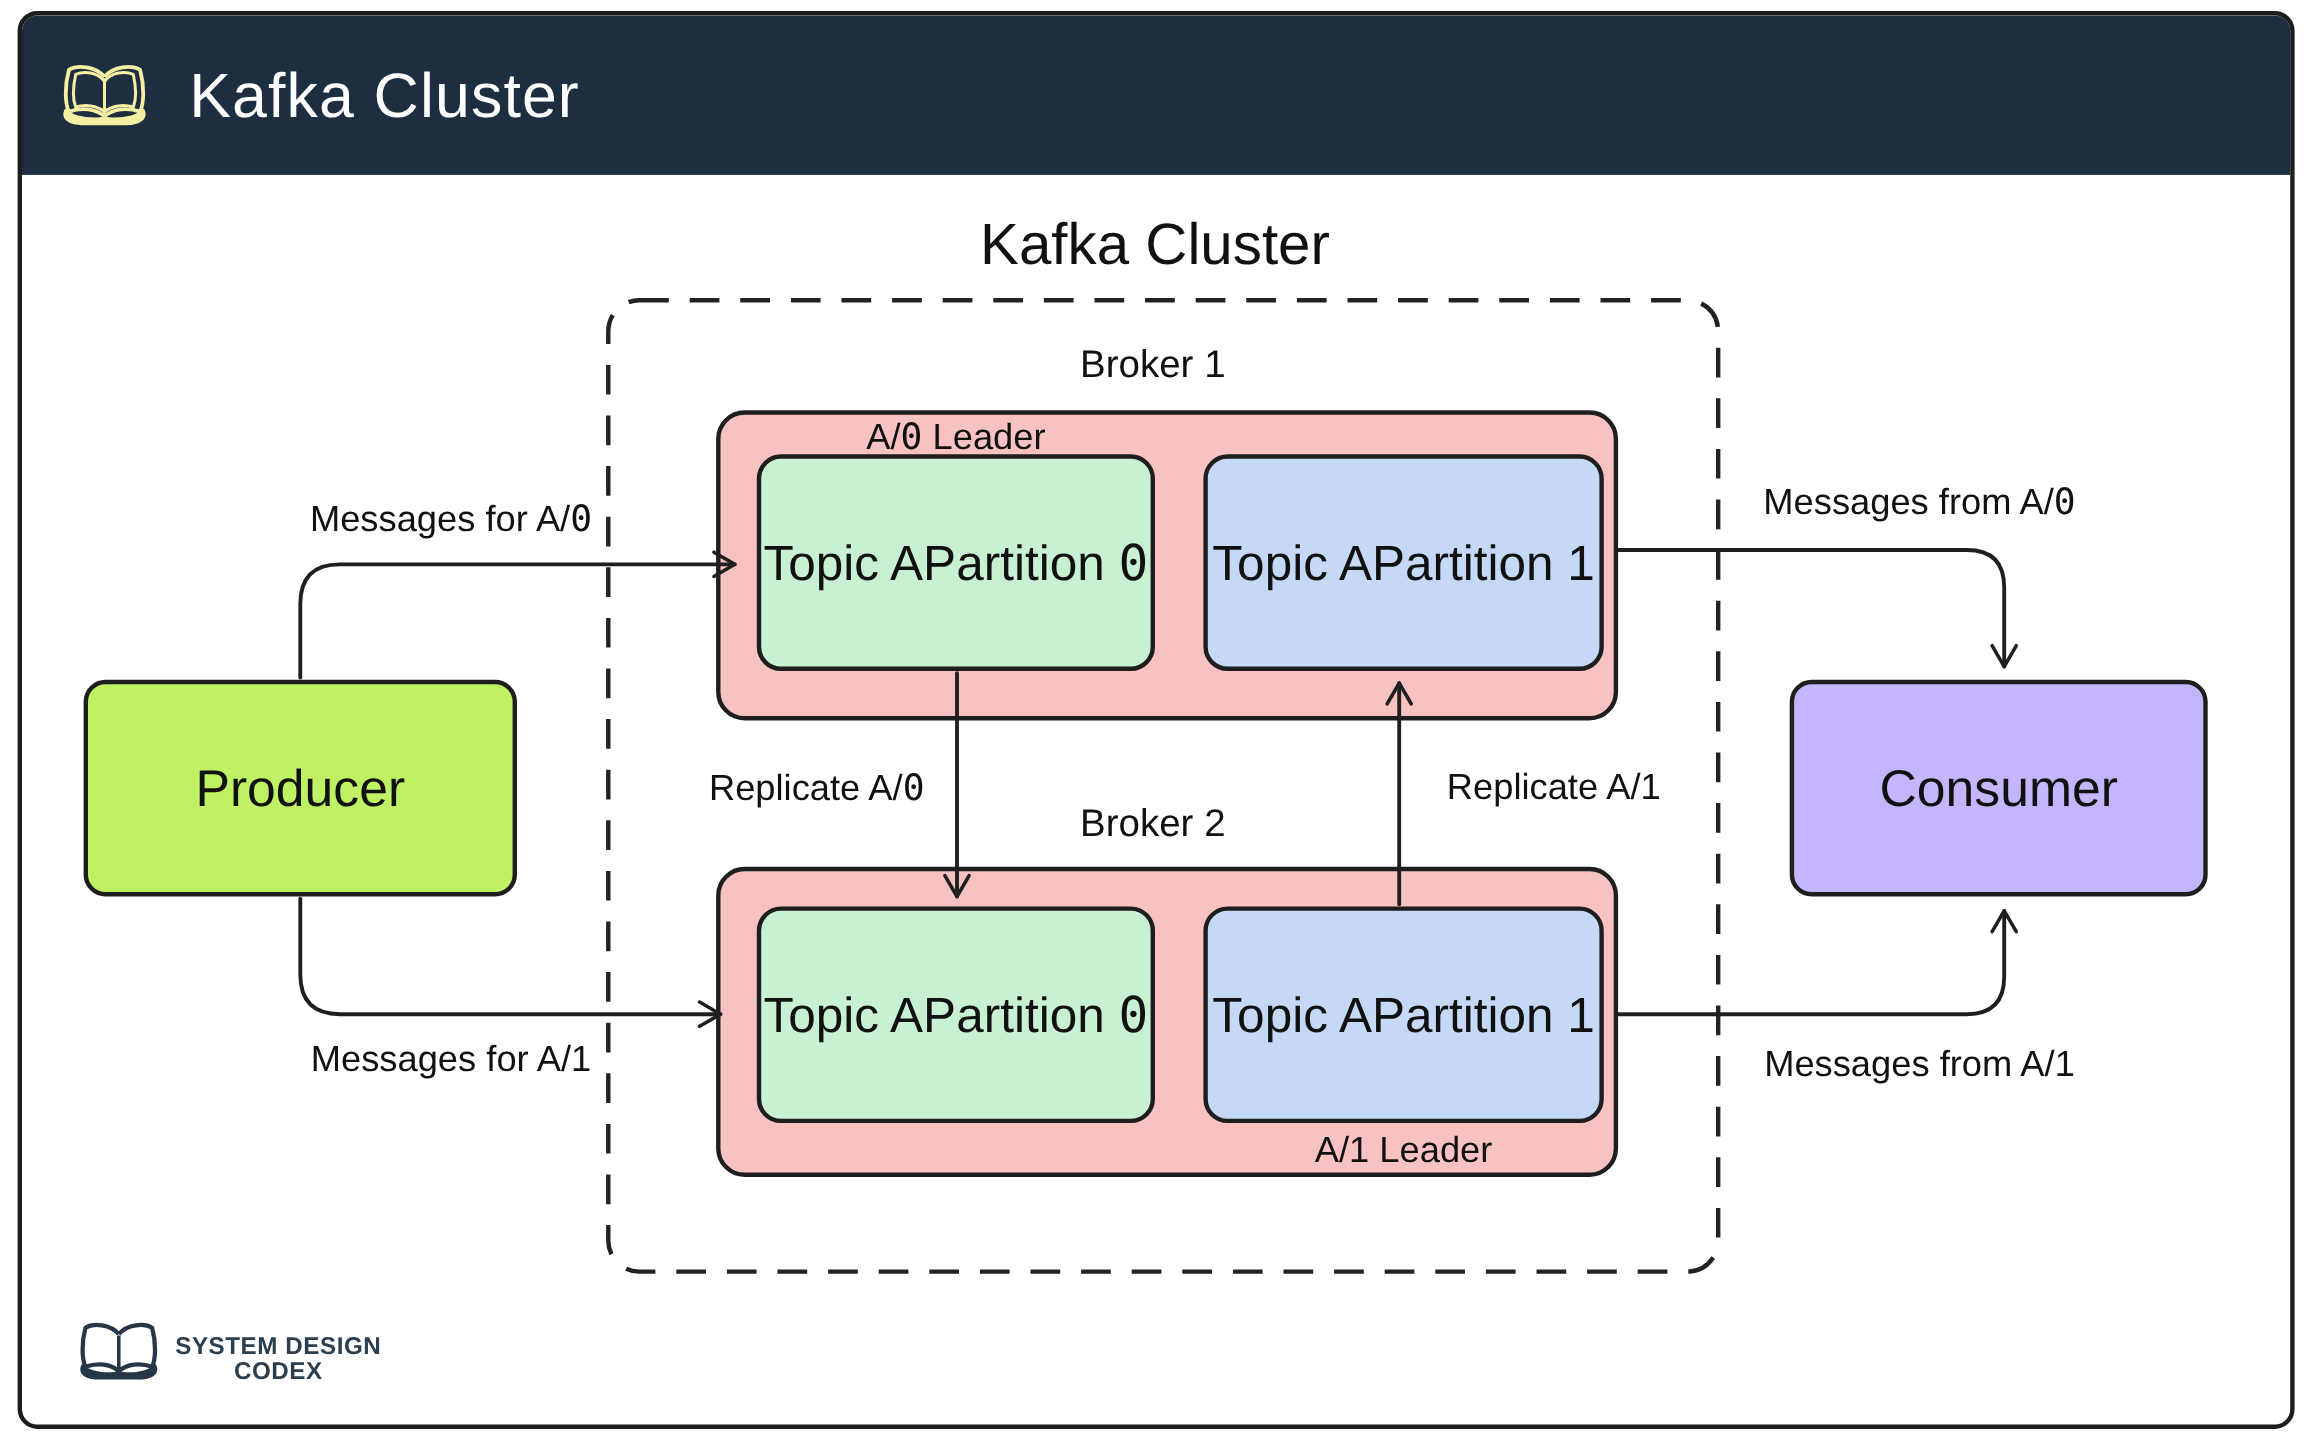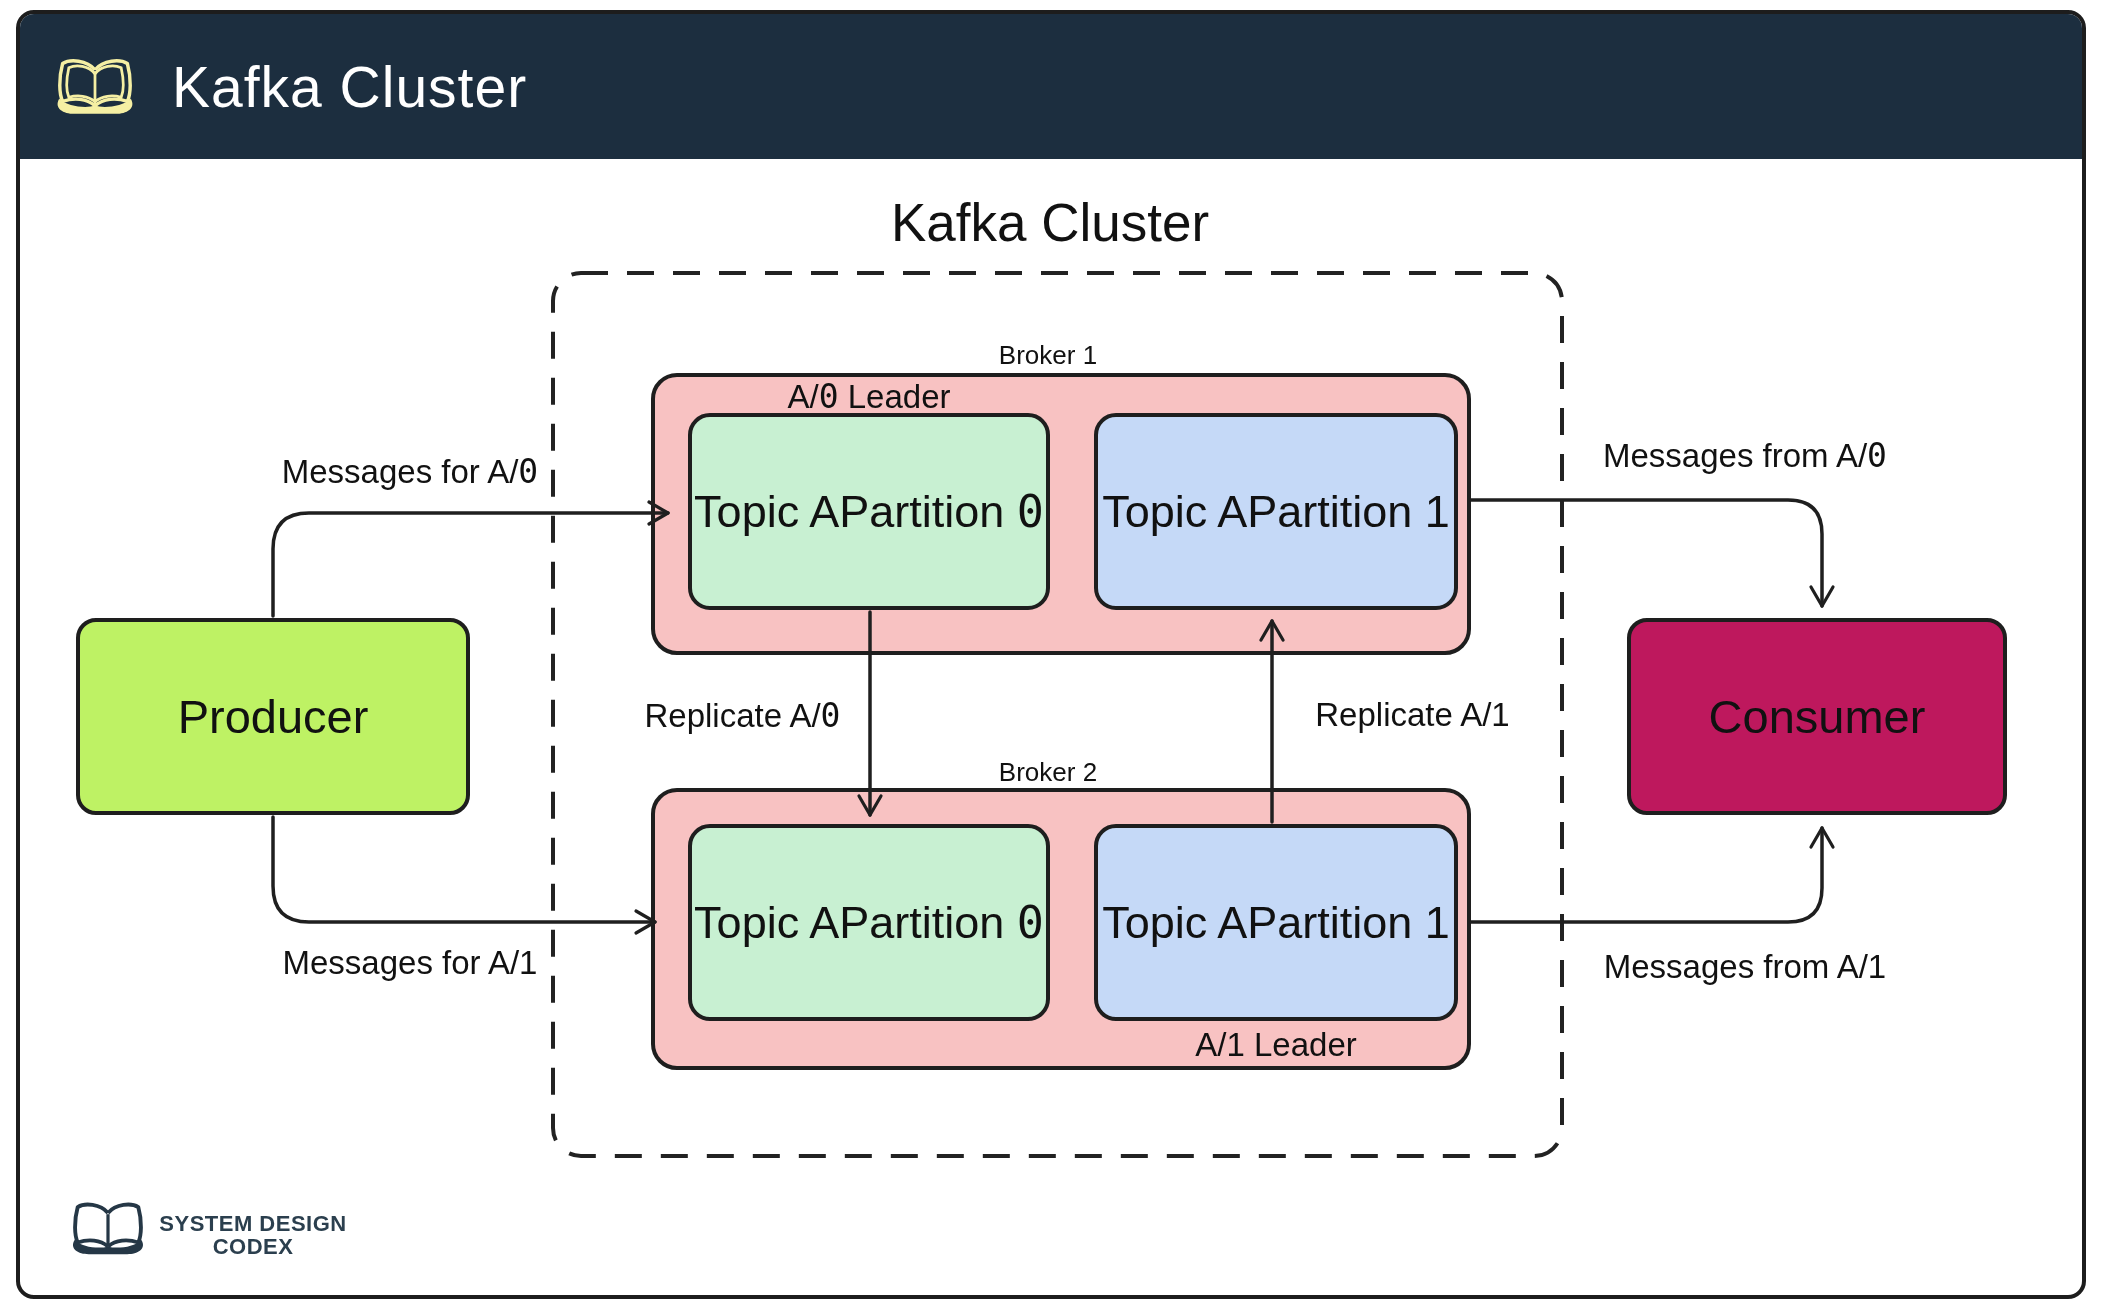--- a/index.html
+++ b/index.html
@@ -17,21 +17,21 @@
     display:flex;align-items:center;gap:34px;padding-left:32px;box-sizing:border-box;
   }
   .header-title{font-size:57px;font-weight:500;color:#ffffff;letter-spacing:1px;}
   
   .abs{position:absolute;box-sizing:border-box;}
   .node{
     border:4px solid #1e1e1e;display:flex;align-items:center;justify-content:center;
     text-align:center;
   }
   .cluster-title{font-size:53px;font-weight:500;text-align:center;}
-  .broker-label{font-size:26px;text-align:center;margin-top:28px;}
+  .broker-label{font-size:35px;text-align:center;}
   .leader-label{font-size:33px;text-align:center;}
   .edge-label{font-size:33px;text-align:center;white-space:nowrap;}
   .partition{border-radius:22px;flex-direction:row;font-size:45px;line-height:1.32;}
   .broker{border-radius:26px;}
   .endpoint{border-radius:20px;font-size:47px;}
   .z0{font-family:"DejaVu Sans Mono", monospace;}
   svg.overlay{position:absolute;left:0;top:0;z-index:6;pointer-events:none;}
   .layer{position:absolute;left:0;top:0;width:100%;height:100%;}
   
   .footer-logo{position:absolute;left:66px;top:1200px;display:flex;align-items:flex-end;gap:8px;}
@@ -81,21 +81,21 @@
     </div>
     <div class="abs node partition" style="left: 1094px; top: 824px; width: 364px; height: 197px; background-color: rgb(197, 217, 247);">
       <span>Topic A</span>
       <span>Partition 1</span>
     </div>
     <div class="abs leader-label" style="left:1094px;top:1026px;width:364px;">A/1 Leader</div>
 
     <div class="abs node endpoint" style="left: 76px; top: 618px; width: 394px; height: 197px; background-color: #bef264;">
       <span>Producer</span>
     </div>
-    <div class="abs node endpoint" style="left: 1627px; top: 618px; width: 380px; height: 197px; background-color: #be185d;">
+    <div class="abs node endpoint" style="left: 1627px; top: 618px; width: 380px; height: 197px; background-color: #c4b5fd;">
       <span>Consumer</span>
     </div>
 
     <div class="abs edge-label" style="left:250px;top:452px;width:320px;">Messages for A/<span class="z0">0</span></div>
     <div class="abs edge-label" style="left:250px;top:944px;width:320px;">Messages for A/1</div>
     <div class="abs edge-label" style="left:630px;top:696px;width:225px;">Replicate A/<span class="z0">0</span></div>
     <div class="abs edge-label" style="left:1300px;top:696px;width:225px;">Replicate A/1</div>
     <div class="abs edge-label" style="left:1595px;top:436px;width:300px;">Messages from A/<span class="z0">0</span></div>
     <div class="abs edge-label" style="left:1595px;top:948px;width:300px;">Messages from A/1</div>
   </div>

